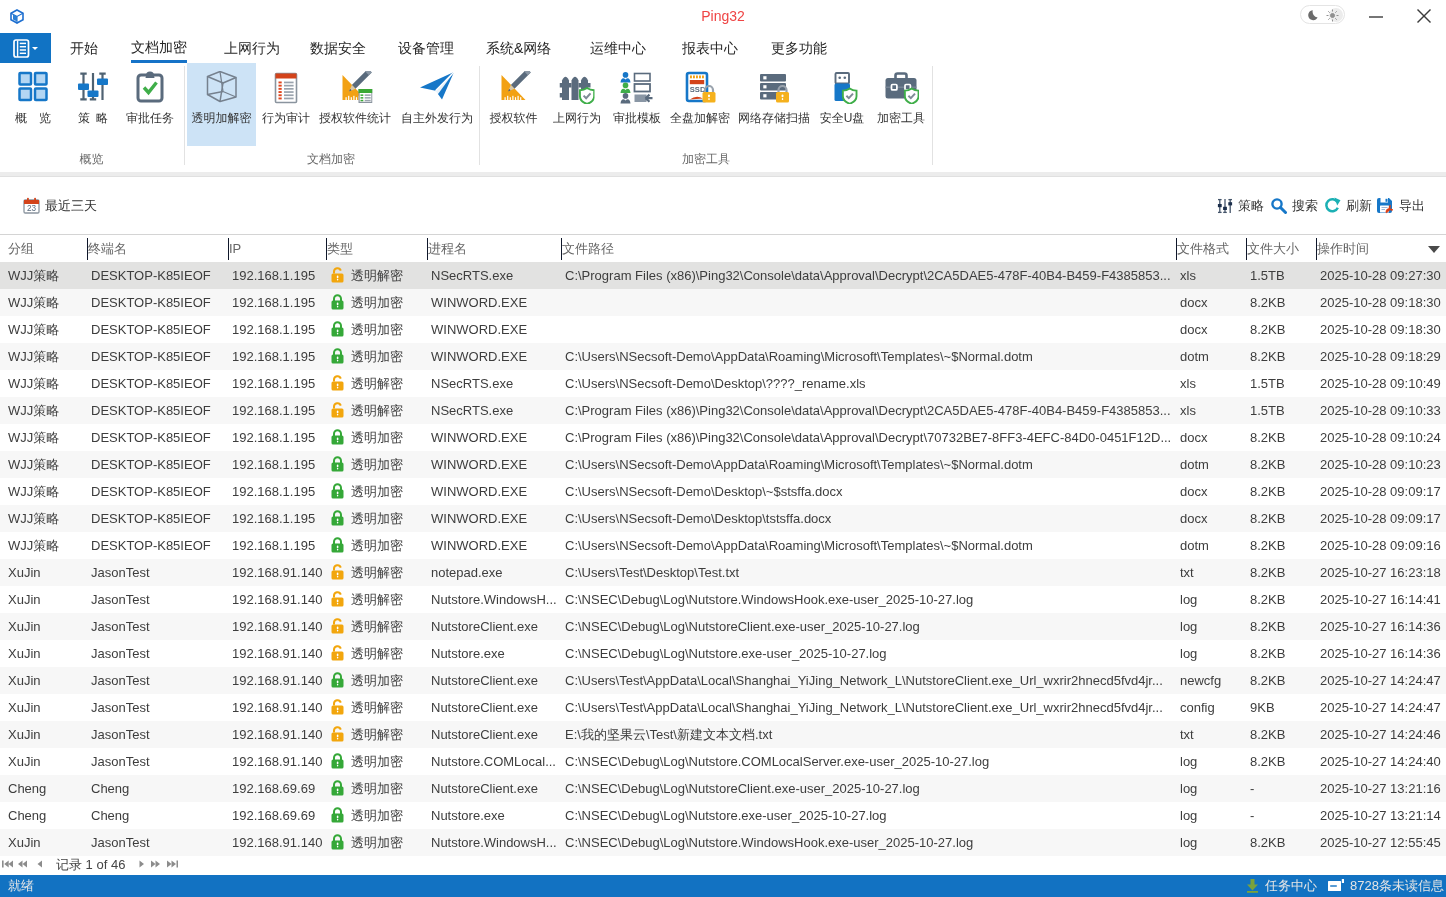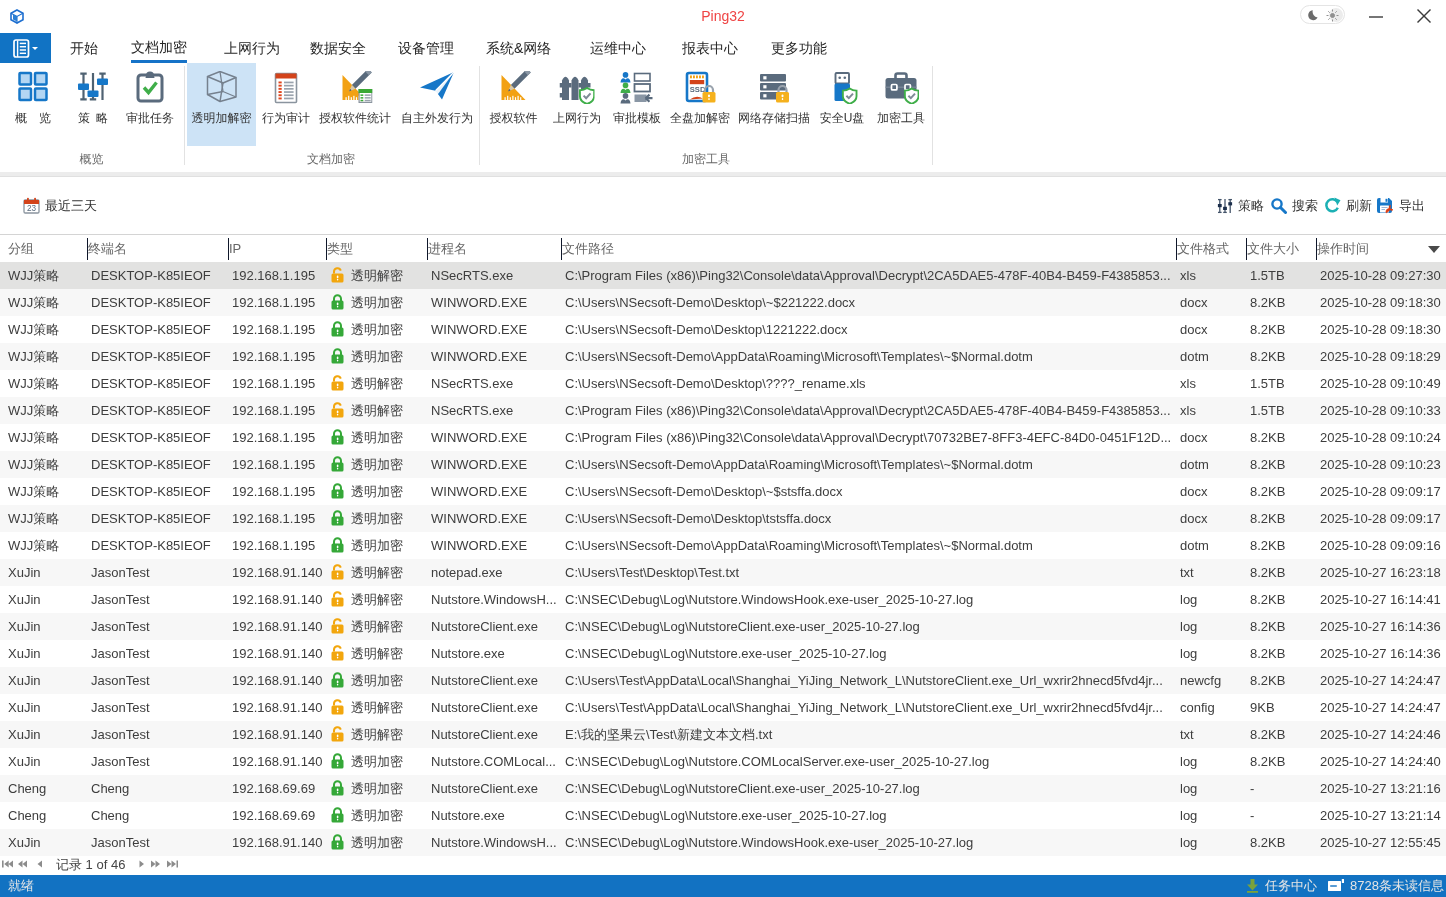--- a/index.html
+++ b/index.html
@@ -436,37 +436,35 @@
       <div class="cell c1">WJJ策略</div>
       <div class="cell c2">DESKTOP-K85IEOF</div>
       <div class="cell c3">192.168.1.195</div>
       <div class="cell c4"><svg class="lock" width="15" height="16" viewBox="0 0 15 16">
           <path d="M4 7 V4.8 A3.5 3.5 0 0 1 11 4.8 V7" fill="none" stroke="#35a838" stroke-width="2"></path>
           <rect x="1.5" y="6.5" width="12" height="9" rx="1.5" fill="#35a838"></rect>
           <rect x="6.8" y="8.6" width="1.6" height="2.6" rx="0.8" fill="#fff"></rect>
           <rect x="6.9" y="11.8" width="1.4" height="1.6" rx="0.7" fill="#fff"></rect>
         </svg>透明加密</div>
       <div class="cell c5">WINWORD.EXE</div>
-      <div class="cell c6">C:\Users\NSecsoft-Demo\Desktop\~$221222.docx</div>
       <div class="cell c7">docx</div>
       <div class="cell c8">8.2KB</div>
       <div class="cell c9">2025-10-28 09:18:30</div>
     </div>
     <div class="row" style="top:82px">
       <div class="cell c1">WJJ策略</div>
       <div class="cell c2">DESKTOP-K85IEOF</div>
       <div class="cell c3">192.168.1.195</div>
       <div class="cell c4"><svg class="lock" width="15" height="16" viewBox="0 0 15 16">
           <path d="M4 7 V4.8 A3.5 3.5 0 0 1 11 4.8 V7" fill="none" stroke="#35a838" stroke-width="2"></path>
           <rect x="1.5" y="6.5" width="12" height="9" rx="1.5" fill="#35a838"></rect>
           <rect x="6.8" y="8.6" width="1.6" height="2.6" rx="0.8" fill="#fff"></rect>
           <rect x="6.9" y="11.8" width="1.4" height="1.6" rx="0.7" fill="#fff"></rect>
         </svg>透明加密</div>
       <div class="cell c5">WINWORD.EXE</div>
-      <div class="cell c6">C:\Users\NSecsoft-Demo\Desktop\1221222.docx</div>
       <div class="cell c7">docx</div>
       <div class="cell c8">8.2KB</div>
       <div class="cell c9">2025-10-28 09:18:30</div>
     </div>
     <div class="row alt" style="top:109px">
       <div class="cell c1">WJJ策略</div>
       <div class="cell c2">DESKTOP-K85IEOF</div>
       <div class="cell c3">192.168.1.195</div>
       <div class="cell c4"><svg class="lock" width="15" height="16" viewBox="0 0 15 16">
           <path d="M4 7 V4.8 A3.5 3.5 0 0 1 11 4.8 V7" fill="none" stroke="#35a838" stroke-width="2"></path>

